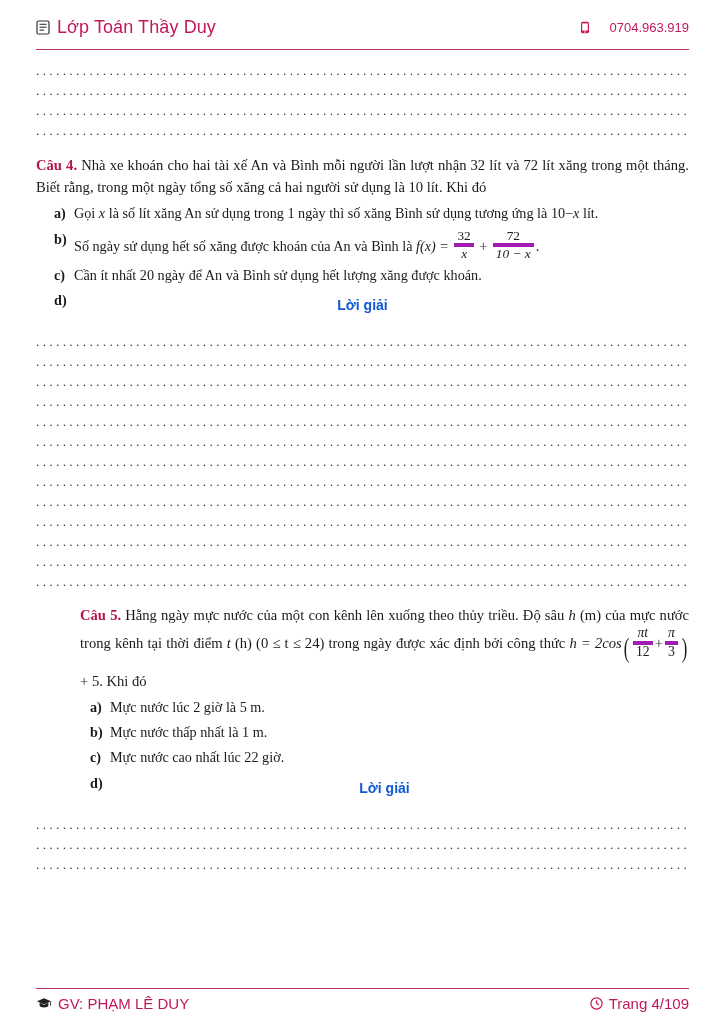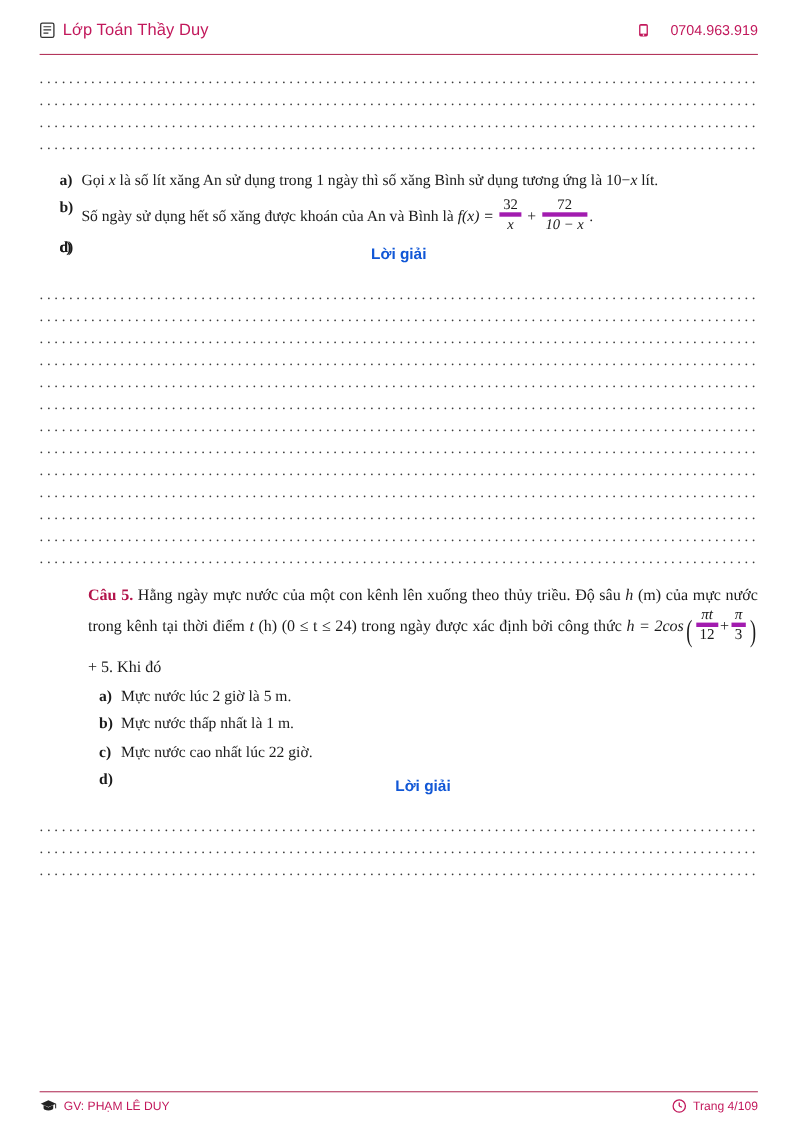--- a/index.html
+++ b/index.html
@@ -31,21 +31,21 @@
     height: 34px;
     padding-top: 10px;
   }
   .header-left {
     display: flex;
     align-items: center;
     gap: 7px;
   }
   .header-title {
     color: #c2185b;
-    font-size: 15px;
+    font-size: 18px;
     font-family: "Liberation Sans", sans-serif;
     letter-spacing: .1px;
   }
   .header-right {
     display: flex;
     align-items: center;
     gap: 18px;
     color: #c2185b;
     font-size: 13px;
     font-family: "Liberation Sans", sans-serif;
@@ -144,21 +144,21 @@
   .hr-bot {
     border: 0;
     border-top: 1px solid #b4365c;
     margin: 0 0 6px 0;
   }
   .footer {
     display: flex;
     align-items: center;
     justify-content: space-between;
     color: #c2185b;
-    font-size: 11px;
+    font-size: 15px;
     font-family: "Liberation Sans", sans-serif;
   }
   .footer-left, .footer-right {
     display: flex;
     align-items: center;
     gap: 6px;
   }
   .icon { display: inline-flex; align-items: center; }
 </style>
 </head>
@@ -192,20 +192,24 @@
   <hr class="hr-top">
 
   <div style="margin-top:11px;">
     <div class="dots">.................................................................................................................</div>
     <div class="dots">.................................................................................................................</div>
     <div class="dots">.................................................................................................................</div>
     <div class="dots">.................................................................................................................</div>
   </div>
 
   <div class="question">
+    <p style="margin:0;">
+      <span class="q-label">Câu 4.</span>
+      <span>Nhà xe khoán cho hai tài xế An và Bình mỗi người lần lượt nhận 32 lít và 72 lít xăng trong một tháng. Biết rằng, trong một ngày tổng số xăng cả hai người sử dụng là 10 lít. Khi đó</span>
+    </p>
     <ol class="sub">
       <li>
         <span class="marker">a)</span>
         <span>Gọi</span>
         <span class="italic">x</span>
         <span>là số lít xăng An sử dụng trong 1 ngày thì số xăng Bình sử dụng tương ứng là 10−</span><span class="italic">x</span>
         <span>lít.</span>
       </li>
       <li>
         <span class="marker">b)</span>
@@ -216,20 +220,21 @@
           <span class="den italic">x</span>
         </span>
         <span>+</span>
         <span class="frac">
           <span class="num">72</span>
           <span class="den italic">10 − x</span>
         </span><span>.</span>
       </li>
       <li>
         <span class="marker">c)</span>
+        <span>Cần ít nhất 20 ngày để An và Bình sử dụng hết lượng xăng được khoán.</span>
       </li>
       <li>
         <span class="marker">d)</span>
       </li>
     </ol>
     <div class="loigiai">Lời giải</div>
   </div>
 
   <div style="margin-top:16px;">
     <div class="dots">.................................................................................................................</div>

